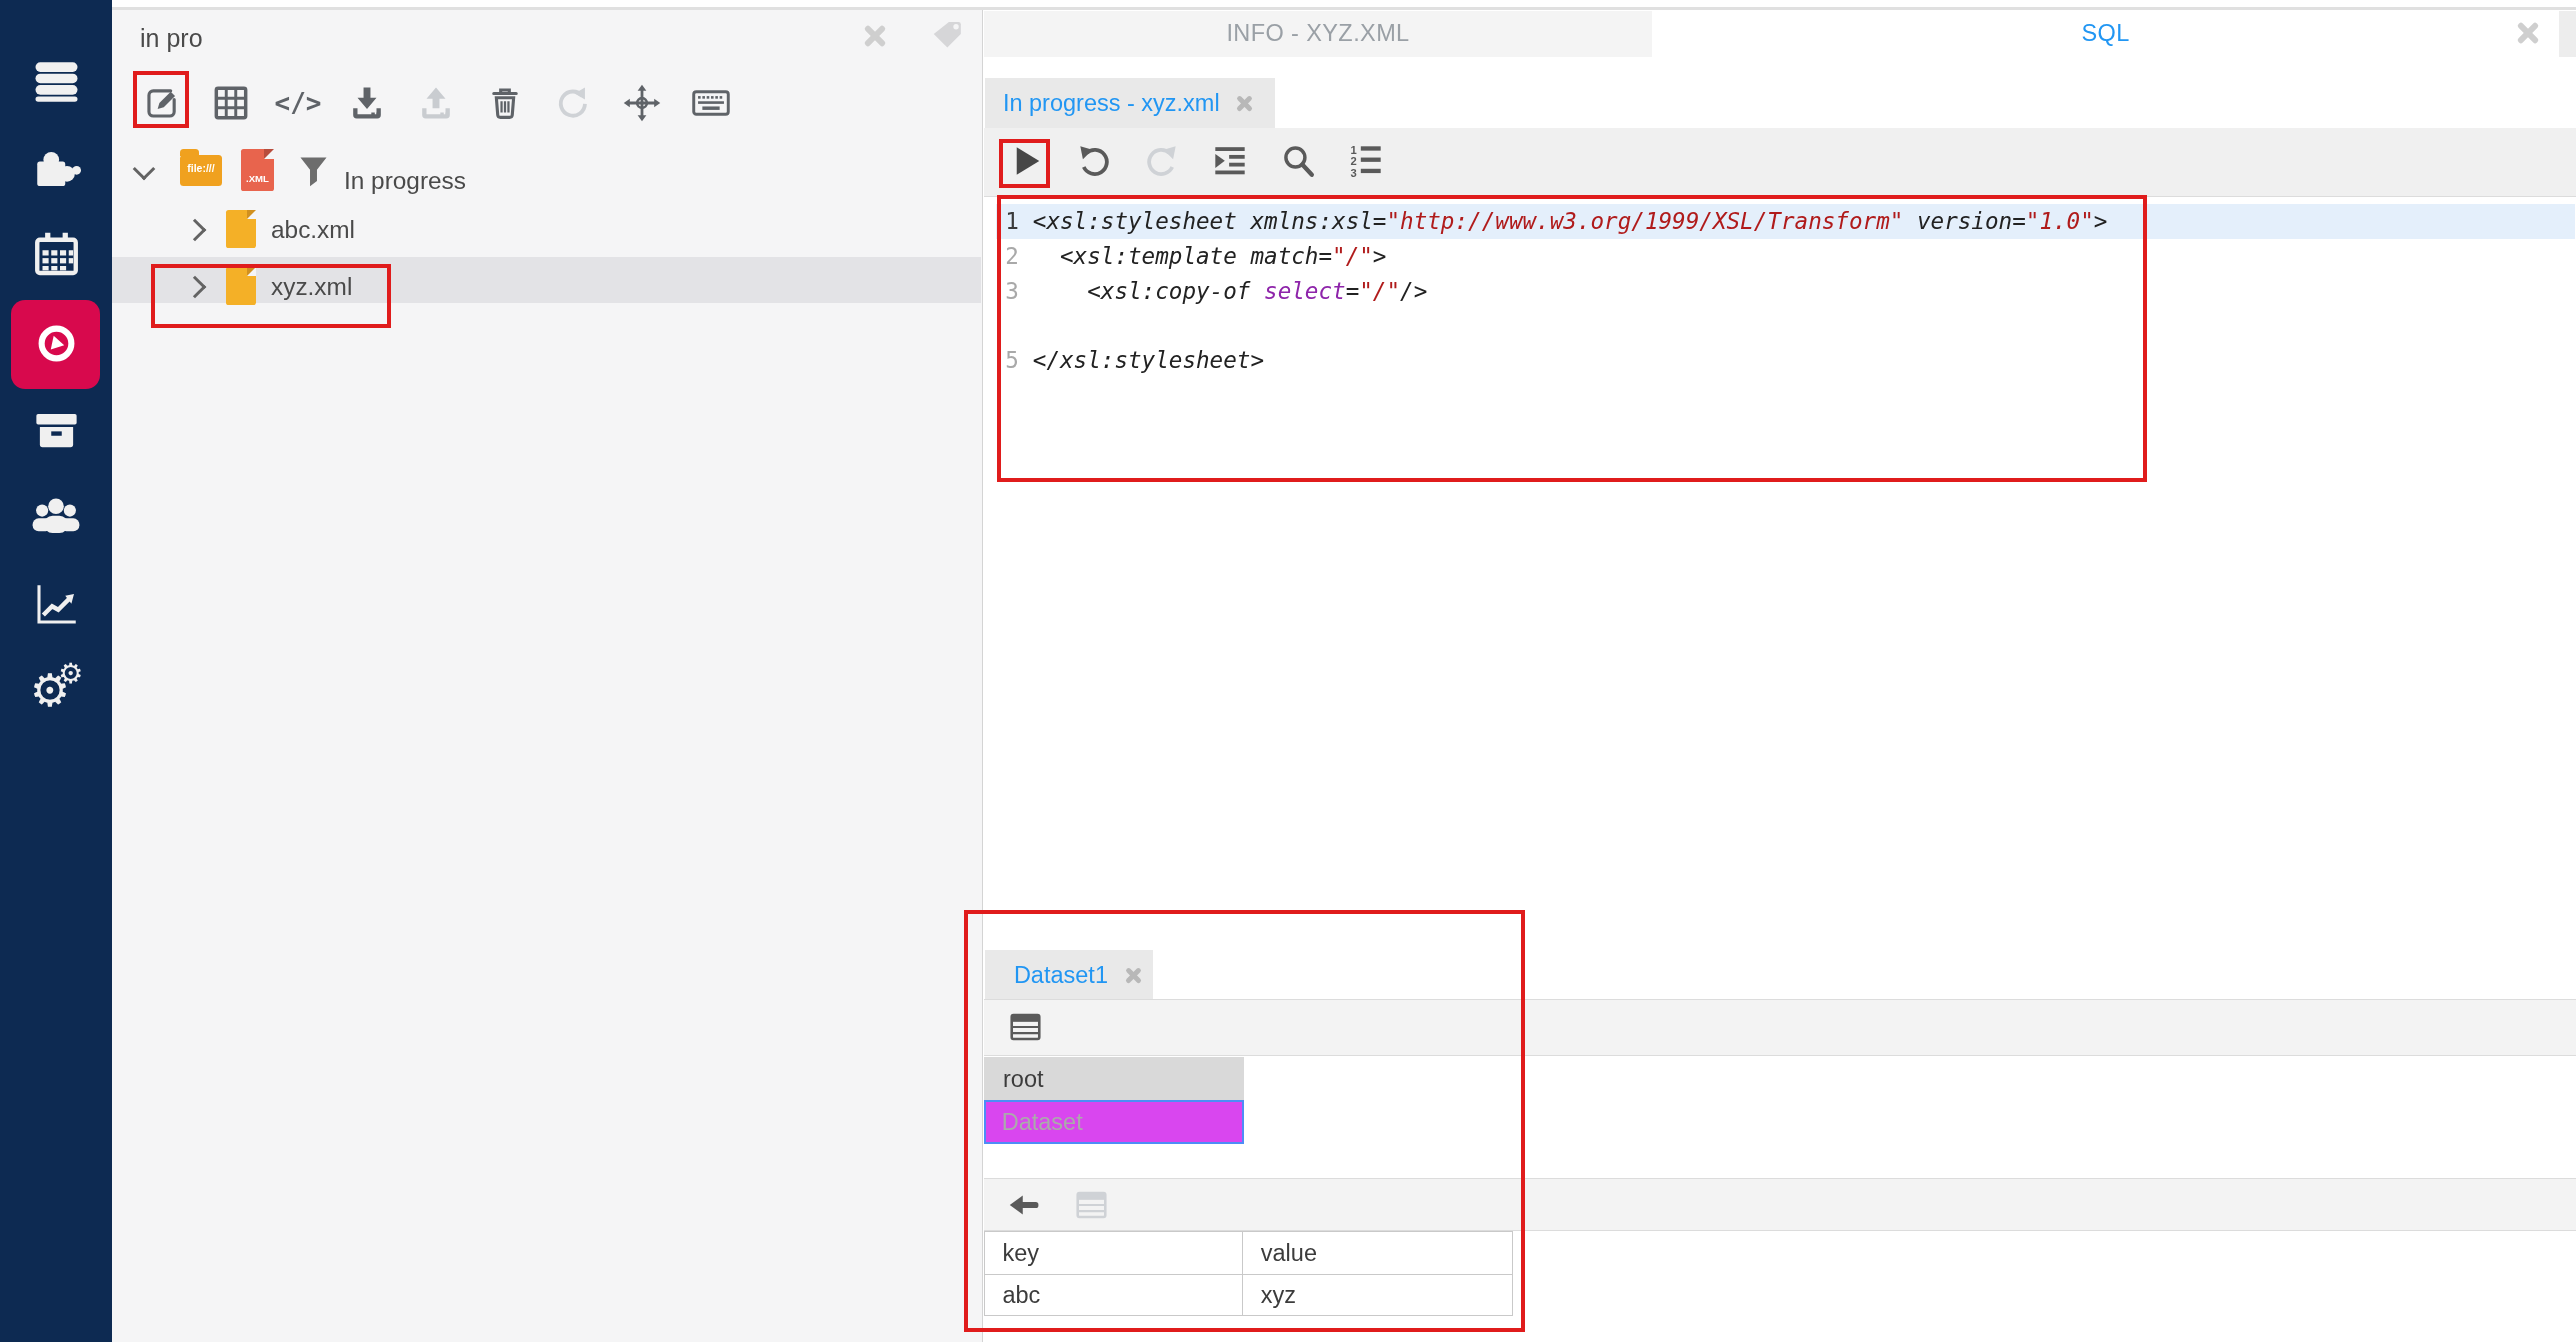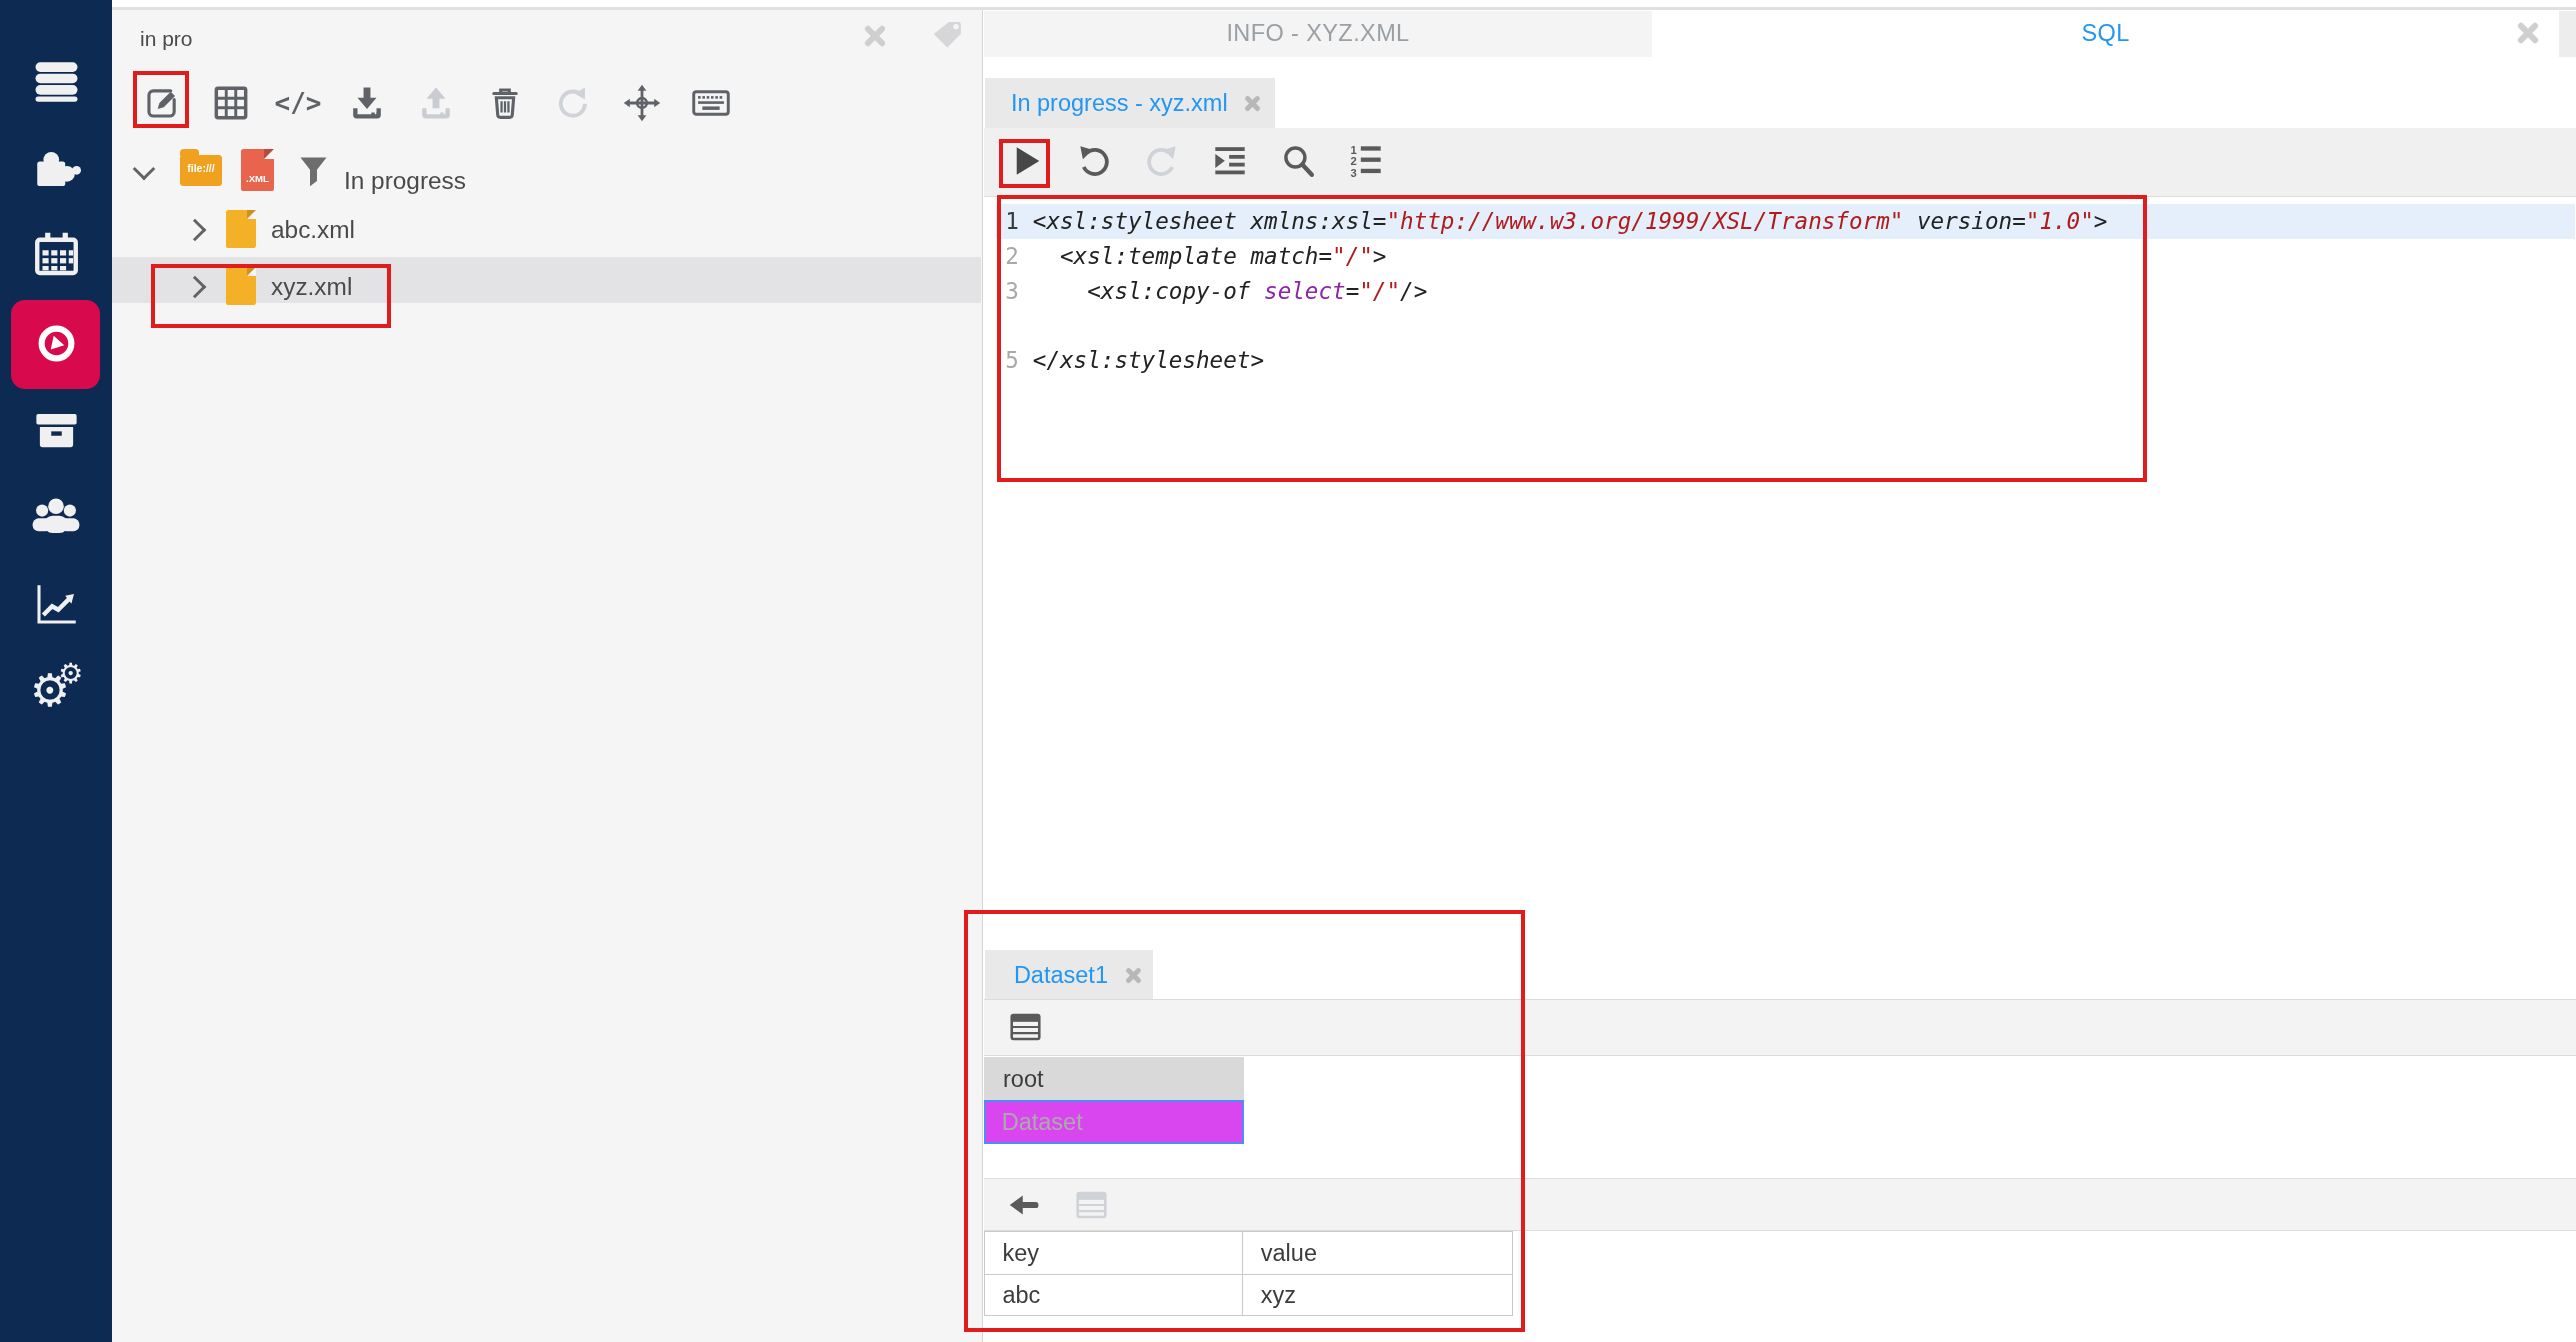--- a/index.html
+++ b/index.html
@@ -12,21 +12,21 @@
   .side-item{position:absolute;left:0;width:112px;height:87px;display:flex;align-items:center;justify-content:center;}
   .side-active-tile{position:absolute;left:11.3px;top:300px;width:89px;height:89px;border-radius:14px;background:#d8094d;}
   .gear-wrap{position:relative;width:52px;height:52px;color:#f0f0f0;}
   .gear-main{position:absolute;left:0;top:1.7px;font-size:45px;line-height:45px;font-family:"DejaVu Sans",sans-serif;}
   .gear-small{position:absolute;left:28px;top:-7px;font-size:28px;line-height:28px;font-family:"DejaVu Sans",sans-serif;}
   
   #topline{left:112px;top:7px;width:2464px;height:2.6px;background:#e0e0e0;}
   
   #explorer{left:112px;top:9.6px;width:871px;height:1333px;background:#f5f5f6;border-right:1.7px solid #d4d4d4;box-sizing:border-box;}
   #search-input{position:absolute;left:26px;top:7px;width:679px;height:42px;border:none;background:transparent;
-        font-size:21px;color:#4a4a4a;font-family:inherit;outline:none;}
+        font-size:25px;color:#4a4a4a;font-family:inherit;outline:none;}
   .xbold{position:relative;display:inline-block;width:28px;height:28px;}
   .xbold::before,.xbold::after{content:"";position:absolute;left:0.9px;top:11.3px;width:26px;height:6.1px;border-radius:2.6px;background:#cfcfcf;}
   .xbold::before{transform:rotate(45deg);} .xbold::after{transform:rotate(-45deg);}
   .xsm{position:relative;display:inline-block;width:19px;height:19px;}
   .xsm::before,.xsm::after{content:"";position:absolute;left:0;top:7px;width:19px;height:5.2px;border-radius:2.6px;background:#b8b8b8;}
   .xsm::before{transform:rotate(45deg);} .xsm::after{transform:rotate(-45deg);}
   .tool{position:absolute;width:42px;height:42px;display:flex;align-items:center;justify-content:center;}
   .code-glyph{font-family:"DejaVu Sans Mono",monospace;font-size:26px;font-weight:bold;color:#5f6368;}
   
   .chev{display:inline-block;width:13px;height:13px;border-right:3.5px solid #636363;border-bottom:3.5px solid #636363;}
@@ -41,21 +41,21 @@
   .yfile{position:absolute;width:30px;height:38px;background:#f4b027;border-radius:2.6px;}
   .yfile::before{content:"";position:absolute;right:0;top:0;border-style:solid;border-width:0 9.6px 9.6px 0;border-color:#f5f5f6 #f5f5f6 #d1901e transparent;transform:rotate(90deg);}
   .tree-label{position:absolute;font-size:24.4px;color:#4a4a4a;}
   #selected-row{left:0;top:247px;width:869px;height:46px;background:#e3e3e6;}
   
   #main{left:984px;top:0;width:1592px;height:1342px;}
   .tab-top{position:absolute;top:10.5px;height:46px;display:flex;align-items:center;justify-content:center;font-size:23.5px;letter-spacing:0.4px;}
   #tab-info{left:0;width:668px;background:#f4f4f4;color:#9aa0a6;}
   #tab-sql{left:668px;width:907px;background:#ffffff;color:#2196f3;}
   #tabstrip-end{left:1575px;top:10.5px;width:16.6px;height:46px;background:#ededed;}
-  #editor-tab{left:0.9px;top:78px;width:290px;height:50px;background:#e9e9e9;display:flex;align-items:center;padding-left:26px;box-sizing:border-box;font-size:23.5px;color:#2196f3;}
+  #editor-tab{left:0.9px;top:78px;width:290px;height:50px;background:#e9e9e9;display:flex;align-items:center;padding-left:18px;box-sizing:border-box;font-size:23.5px;color:#2196f3;}
   #editor-toolbar{left:0;top:128px;width:1592px;height:69px;background:#f0f0f0;border-bottom:1.7px solid #dcdcdc;box-sizing:border-box;}
   .etool{position:absolute;top:12.2px;width:42px;height:42px;display:flex;align-items:center;justify-content:center;}
   
   #current-line{left:12.2px;top:204px;width:1579px;height:35px;background:#e4effb;}
   .code-row{position:absolute;left:12.2px;right:0;height:35px;line-height:35px;font-family:"DejaVu Sans Mono",monospace;font-size:22.6px;color:#222222;}
   .code-row .ln{display:inline-block;width:22.6px;text-align:right;margin-right:14px;color:#a9a9a9;}
   .code-row.active .ln{color:#3a3a3a;}
   .code-line{white-space:pre;font-style:italic;}
   .tok-str{color:#b01b1b;} .tok-attr{color:#8e24aa;} .tok-plain{color:#222222;}
   

